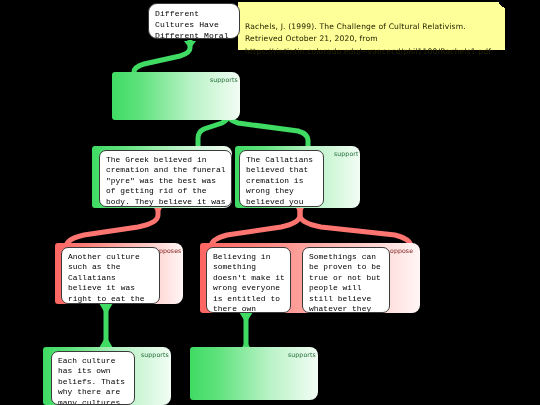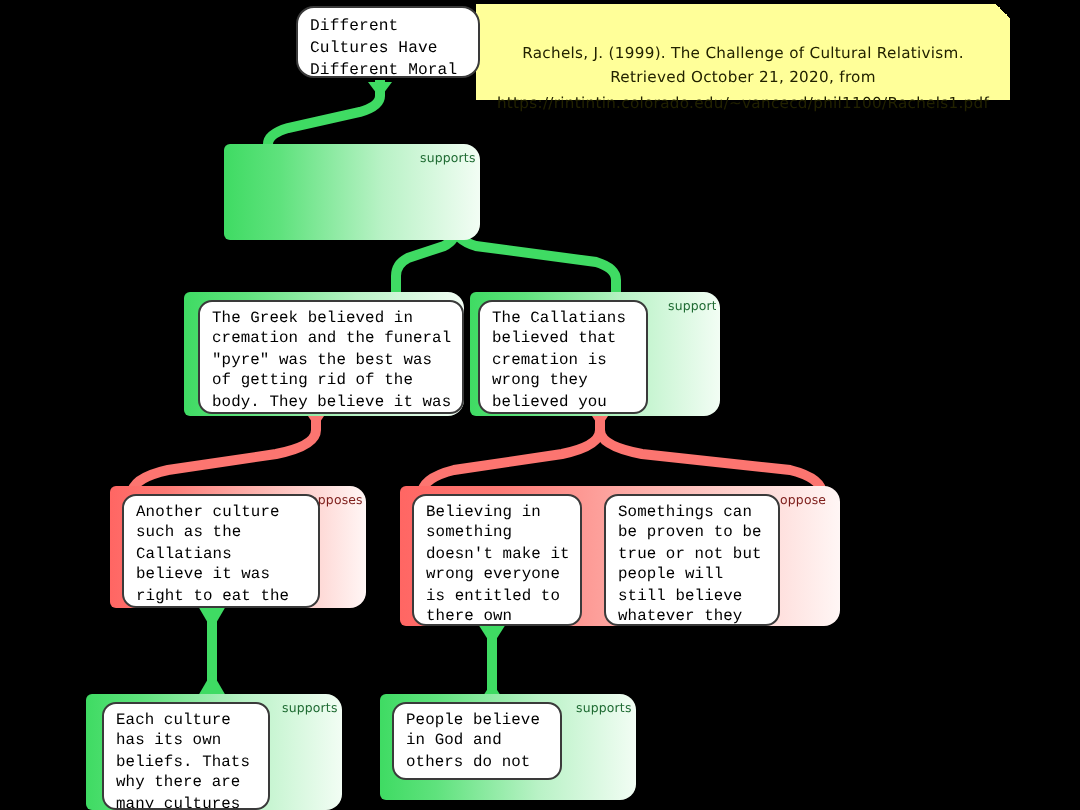--- a/index.html
+++ b/index.html
@@ -21,21 +21,20 @@
     position: absolute;
     background: #ffff99;
     color: #222200;
     font-family: "DejaVu Sans", sans-serif;
     font-size: 7.6px;
     line-height: 12.6px;
     padding: 6px 7px 7px 7px;
     box-sizing: border-box;
     letter-spacing: 0.15px;
     white-space: pre-line;
-    text-align: center;
   }
   .note .dogear {
     position: absolute;
     top: 0;
     right: 0;
     width: 7px;
     height: 7px;
     background: linear-gradient(225deg, #000 0 50%, transparent 50% 100%);
   }
 
@@ -192,17 +191,14 @@
   <div class="panel panel-green" style="left:43px; top:347px; width:128px; height:58px;">
     <span class="panel-label" style="left:98px;">supports</span>
   </div>
   <div class="claim" style="left:51px; top:351px; width:84px; height:54px;">
     <span>Each culture has its own beliefs. Thats why there are many cultures and not just one</span>
   </div>
 
   <div class="panel panel-green" style="left:190px; top:347px; width:128px; height:53px;">
     <span class="panel-label" style="left:98px;">supports</span>
   </div>
-  <div class="claim" style="left:196px; top:351px; width:85px; height:39px;">
-    <span>People believe in God and others do not</span>
-  </div>
 
 </div>
 
 </body></html>

